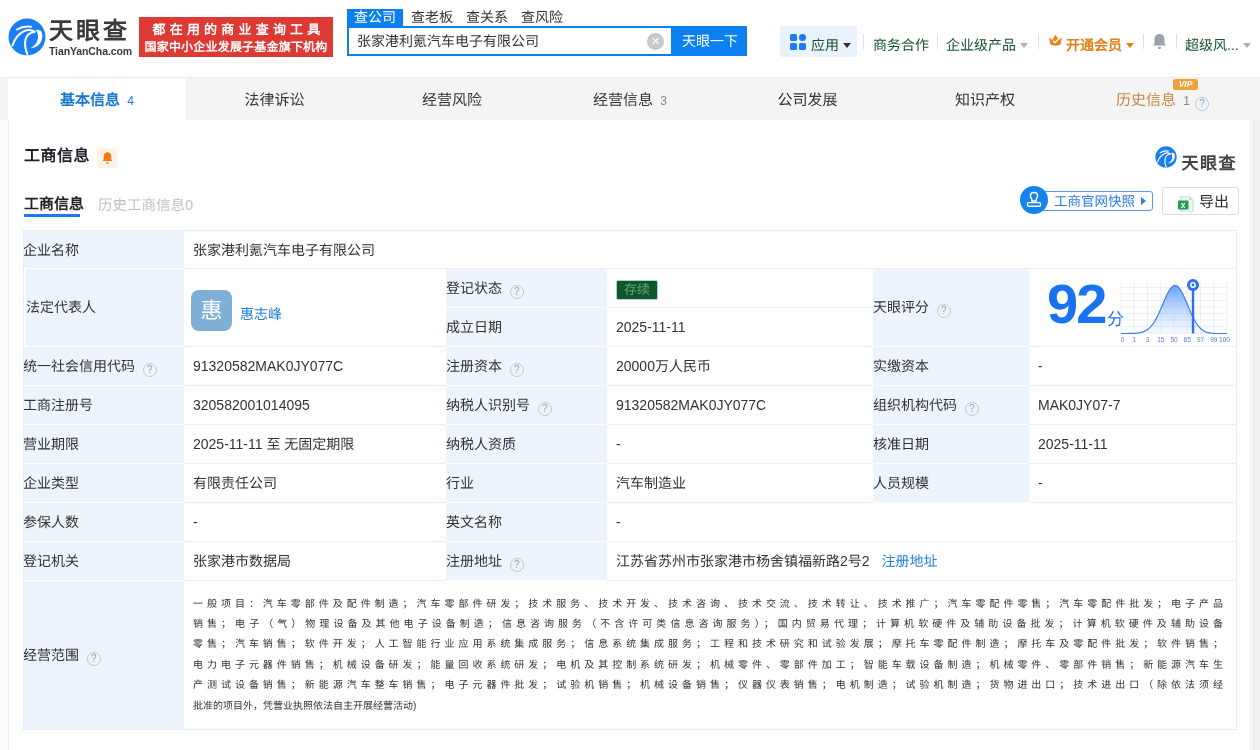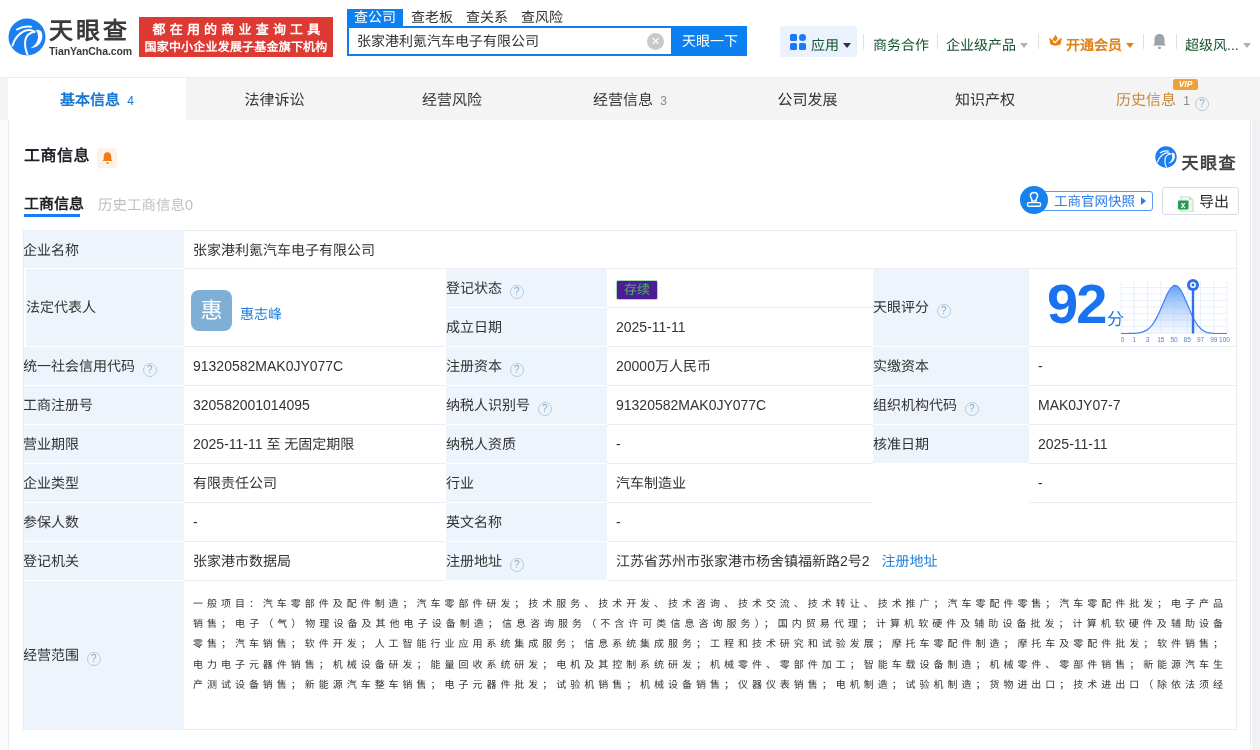--- a/index.html
+++ b/index.html
@@ -48,21 +48,21 @@
 .expbtn span{position:absolute;left:36px;top:0;line-height:27px;font-size:15px;color:#2a2a2a;}
 
 .tbl{position:absolute;left:23px;top:229.5px;width:1214px;height:500px;font-size:14px;color:#333;}
 .cell{position:absolute;overflow:hidden;}
 .lab{background:#eef4fb;border-bottom:1px solid #fff;}
 .val{background:#fff;border-bottom:1px solid #ebeff5;padding-left:9px;}
 .tbl .top{border-top:1px solid #e9eef4;}
 .q{display:inline-block;width:14px;height:14px;border:1px solid #b6cbdd;border-radius:50%;
   color:#85a9cb;font-size:10px;line-height:12px;text-align:center;vertical-align:-2px;margin-left:4px;background:transparent;}
 .tag-green{display:inline-block;height:20px;line-height:18px;padding:0 7px;border:1px solid #a3dcb3;
-  background:#4c1d95;color:#4db168;font-size:13px;border-radius:2px;}
+  background:#14532d;color:#4db168;font-size:13px;border-radius:2px;}
 .blue{color:#2680d9;}
 .jl{text-align:justify;text-align-last:justify;white-space:nowrap;}
 .scope{font-size:10px;}
 </style>
 </head>
 <body>
 <div class="page">
 
 <div class="topbar">
   <svg class="abs" style="left:8px;top:18px" width="38" height="38" viewBox="0 0 38 38">
@@ -226,31 +226,33 @@
   <div class="cell lab" style="left:0px;top:195px;width:161px;height:39px;line-height:38px;">营业期限</div>
   <div class="cell val" style="left:161px;top:195px;width:262px;height:39px;line-height:38px;">2025-11-11 至 无固定期限</div>
   <div class="cell lab" style="left:423px;top:195px;width:161px;height:39px;line-height:38px;">纳税人资质</div>
   <div class="cell val" style="left:584px;top:195px;width:266px;height:39px;line-height:38px;">-</div>
   <div class="cell lab" style="left:850px;top:195px;width:156px;height:39px;line-height:38px;">核准日期</div>
   <div class="cell val" style="left:1006px;top:195px;width:208px;height:39px;line-height:38px;">2025-11-11</div>
   <div class="cell lab" style="left:0px;top:234px;width:161px;height:39px;line-height:38px;">企业类型</div>
   <div class="cell val" style="left:161px;top:234px;width:262px;height:39px;line-height:38px;">有限责任公司</div>
   <div class="cell lab" style="left:423px;top:234px;width:161px;height:39px;line-height:38px;">行业</div>
   <div class="cell val" style="left:584px;top:234px;width:266px;height:39px;line-height:38px;">汽车制造业</div>
+  <div class="cell lab" style="left:850px;top:234px;width:156px;height:39px;line-height:38px;">人员规模</div>
   <div class="cell val" style="left:1006px;top:234px;width:208px;height:39px;line-height:38px;">-</div>
   <div class="cell lab" style="left:0px;top:273px;width:161px;height:39px;line-height:38px;">参保人数</div>
   <div class="cell val" style="left:161px;top:273px;width:262px;height:39px;line-height:38px;">-</div>
   <div class="cell lab" style="left:423px;top:273px;width:161px;height:39px;line-height:38px;">英文名称</div>
   <div class="cell val" style="left:584px;top:273px;width:630px;height:39px;line-height:38px;">-</div>
   <div class="cell lab" style="left:0px;top:312px;width:161px;height:39px;line-height:38px;">登记机关</div>
   <div class="cell val" style="left:161px;top:312px;width:262px;height:39px;line-height:38px;">张家港市数据局</div>
   <div class="cell lab" style="left:423px;top:312px;width:161px;height:39px;line-height:38px;">注册地址 <span class="q">?</span></div>
   <div class="cell val" style="left:584px;top:312px;width:630px;height:39px;line-height:38px;">江苏省苏州市张家港市杨舍镇福新路2号2 <span class="blue" style="margin-left:8px;">注册地址</span></div>
   <div class="cell lab" style="left:0px;top:351px;width:161px;height:149px;line-height:148px;">经营范围 <span class="q">?</span></div>
   <div class="cell val scope" style="left:161px;top:351px;width:1053px;height:149px;padding:13px 14px 0 9px;line-height:20.4px;">
         <div class="jl">一般项目：汽车零部件及配件制造；汽车零部件研发；技术服务、技术开发、技术咨询、技术交流、技术转让、技术推广；汽车零配件零售；汽车零配件批发；电子产品</div>
     <div class="jl">销售；电子（气）物理设备及其他电子设备制造；信息咨询服务（不含许可类信息咨询服务）；国内贸易代理；计算机软硬件及辅助设备批发；计算机软硬件及辅助设备</div>
     <div class="jl">零售；汽车销售；软件开发；人工智能行业应用系统集成服务；信息系统集成服务；工程和技术研究和试验发展；摩托车零配件制造；摩托车及零配件批发；软件销售；</div>
     <div class="jl">电力电子元器件销售；机械设备研发；能量回收系统研发；电机及其控制系统研发；机械零件、零部件加工；智能车载设备制造；机械零件、零部件销售；新能源汽车生</div>
     <div class="jl">产测试设备销售；新能源汽车整车销售；电子元器件批发；试验机销售；机械设备销售；仪器仪表销售；电机制造；试验机制造；货物进出口；技术进出口（除依法须经</div>
+    <div>批准的项目外，凭营业执照依法自主开展经营活动)</div>
       </div>
 </div>
 </div>
 
 </body></html>

